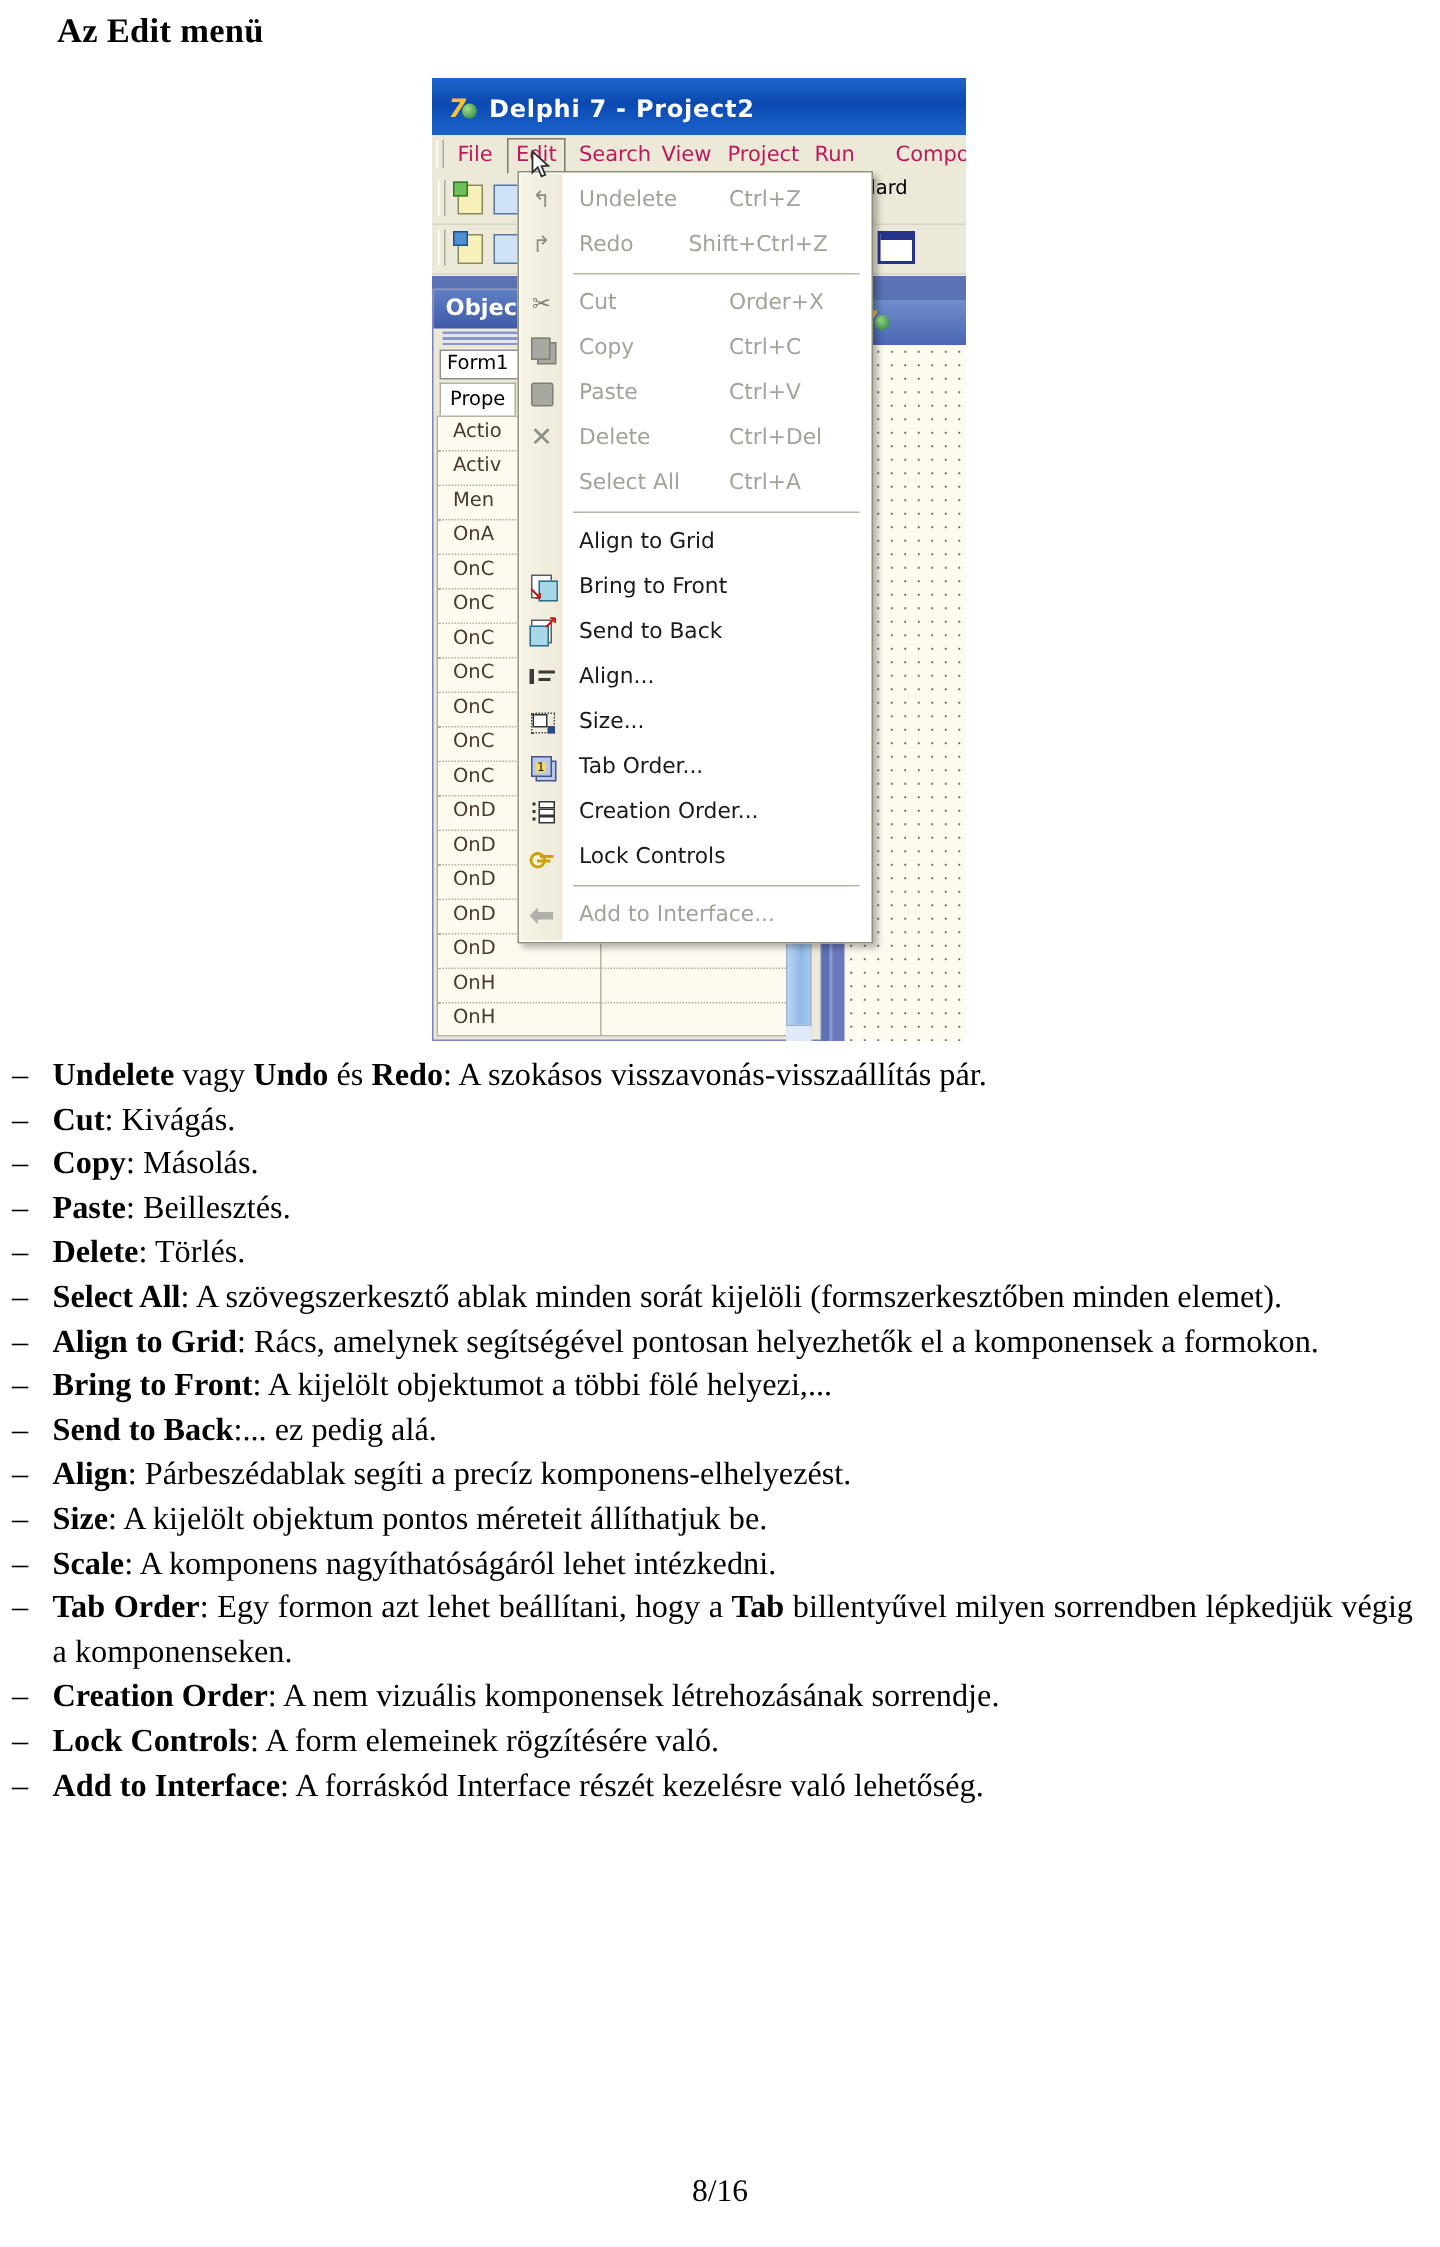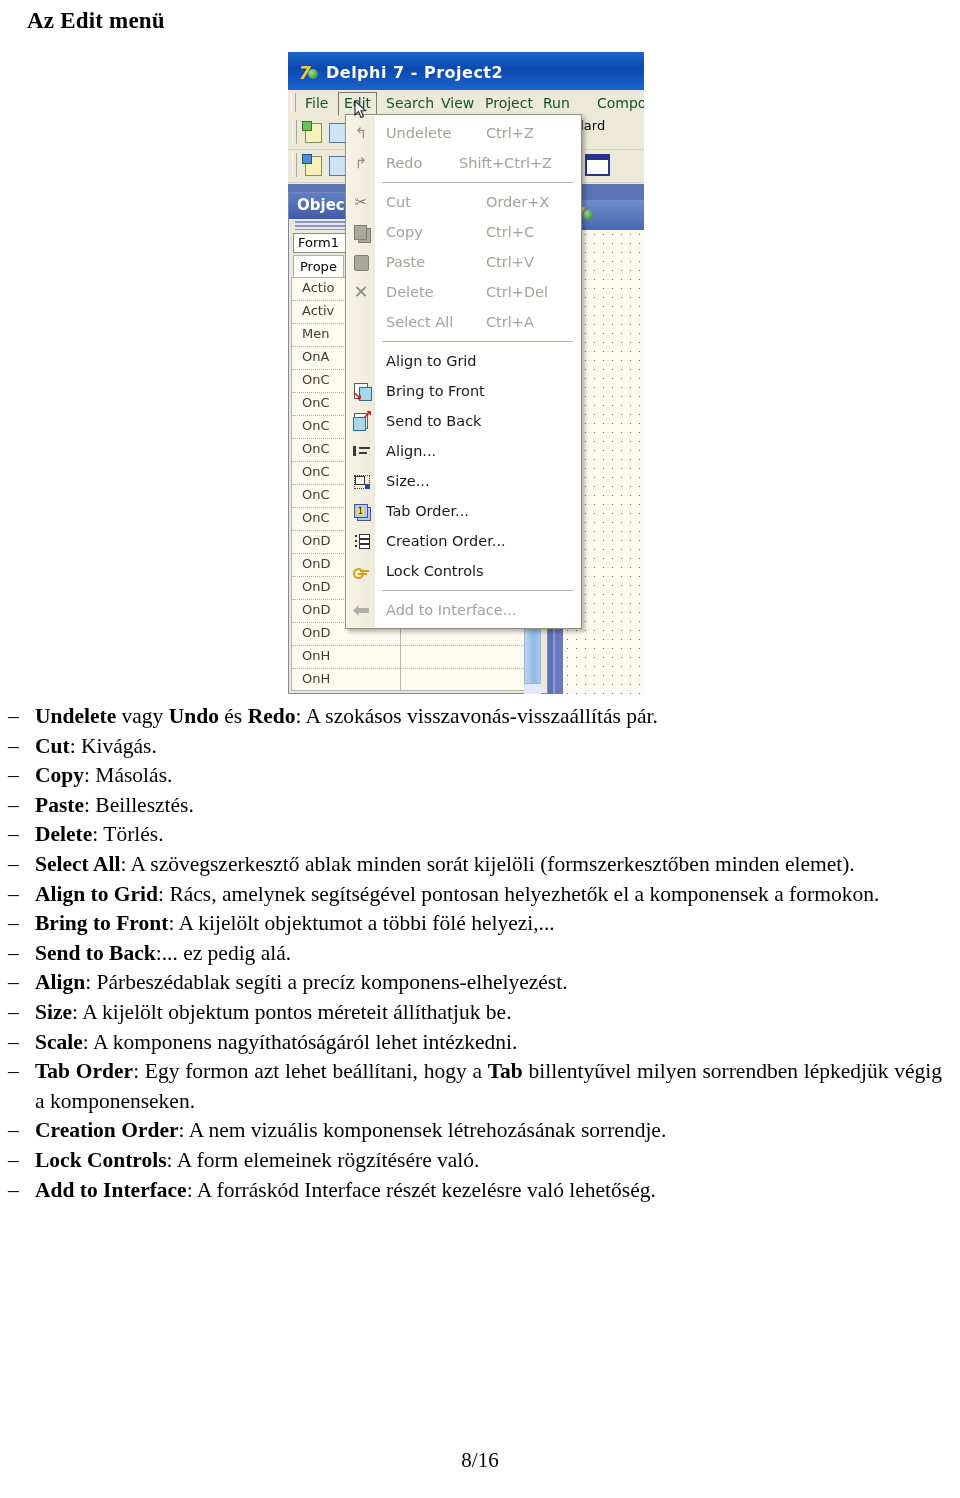--- a/index.html
+++ b/index.html
@@ -12,21 +12,21 @@
     height: 1498px;
     position: relative;
     font-family: "Liberation Serif", "DejaVu Serif", serif;
     color: #000;
     overflow: hidden;
   }
 
   
   .page-heading {
     position: absolute;
-    left: 27px;
+    left: 38px;
     top: 8px;
     font-family: "Liberation Serif", serif;
     font-weight: bold;
     font-size: 23px;
     letter-spacing: 0.2px;
   }
 
   
   .figure {
     position: absolute;
@@ -89,21 +89,21 @@
     width: 3px; height: 19px;
     border-left: 1px solid #ffffff;
     border-right: 1px solid #aca899;
   }
   .menubar .mitem {
     position: absolute;
     top: 3px;
     height: 20px;
     line-height: 20px;
     font-size: 14px;
-    color: #14532d;
+    color: #be185d;
     padding: 0 5px;
     white-space: nowrap;
   }
   .menubar .mitem.active {
     background: #ece9d8;
     border: 1px solid #7c7a6c;
     border-bottom-color: #ece9d8;
     top: 2px;
     height: 22px;
     line-height: 20px;

